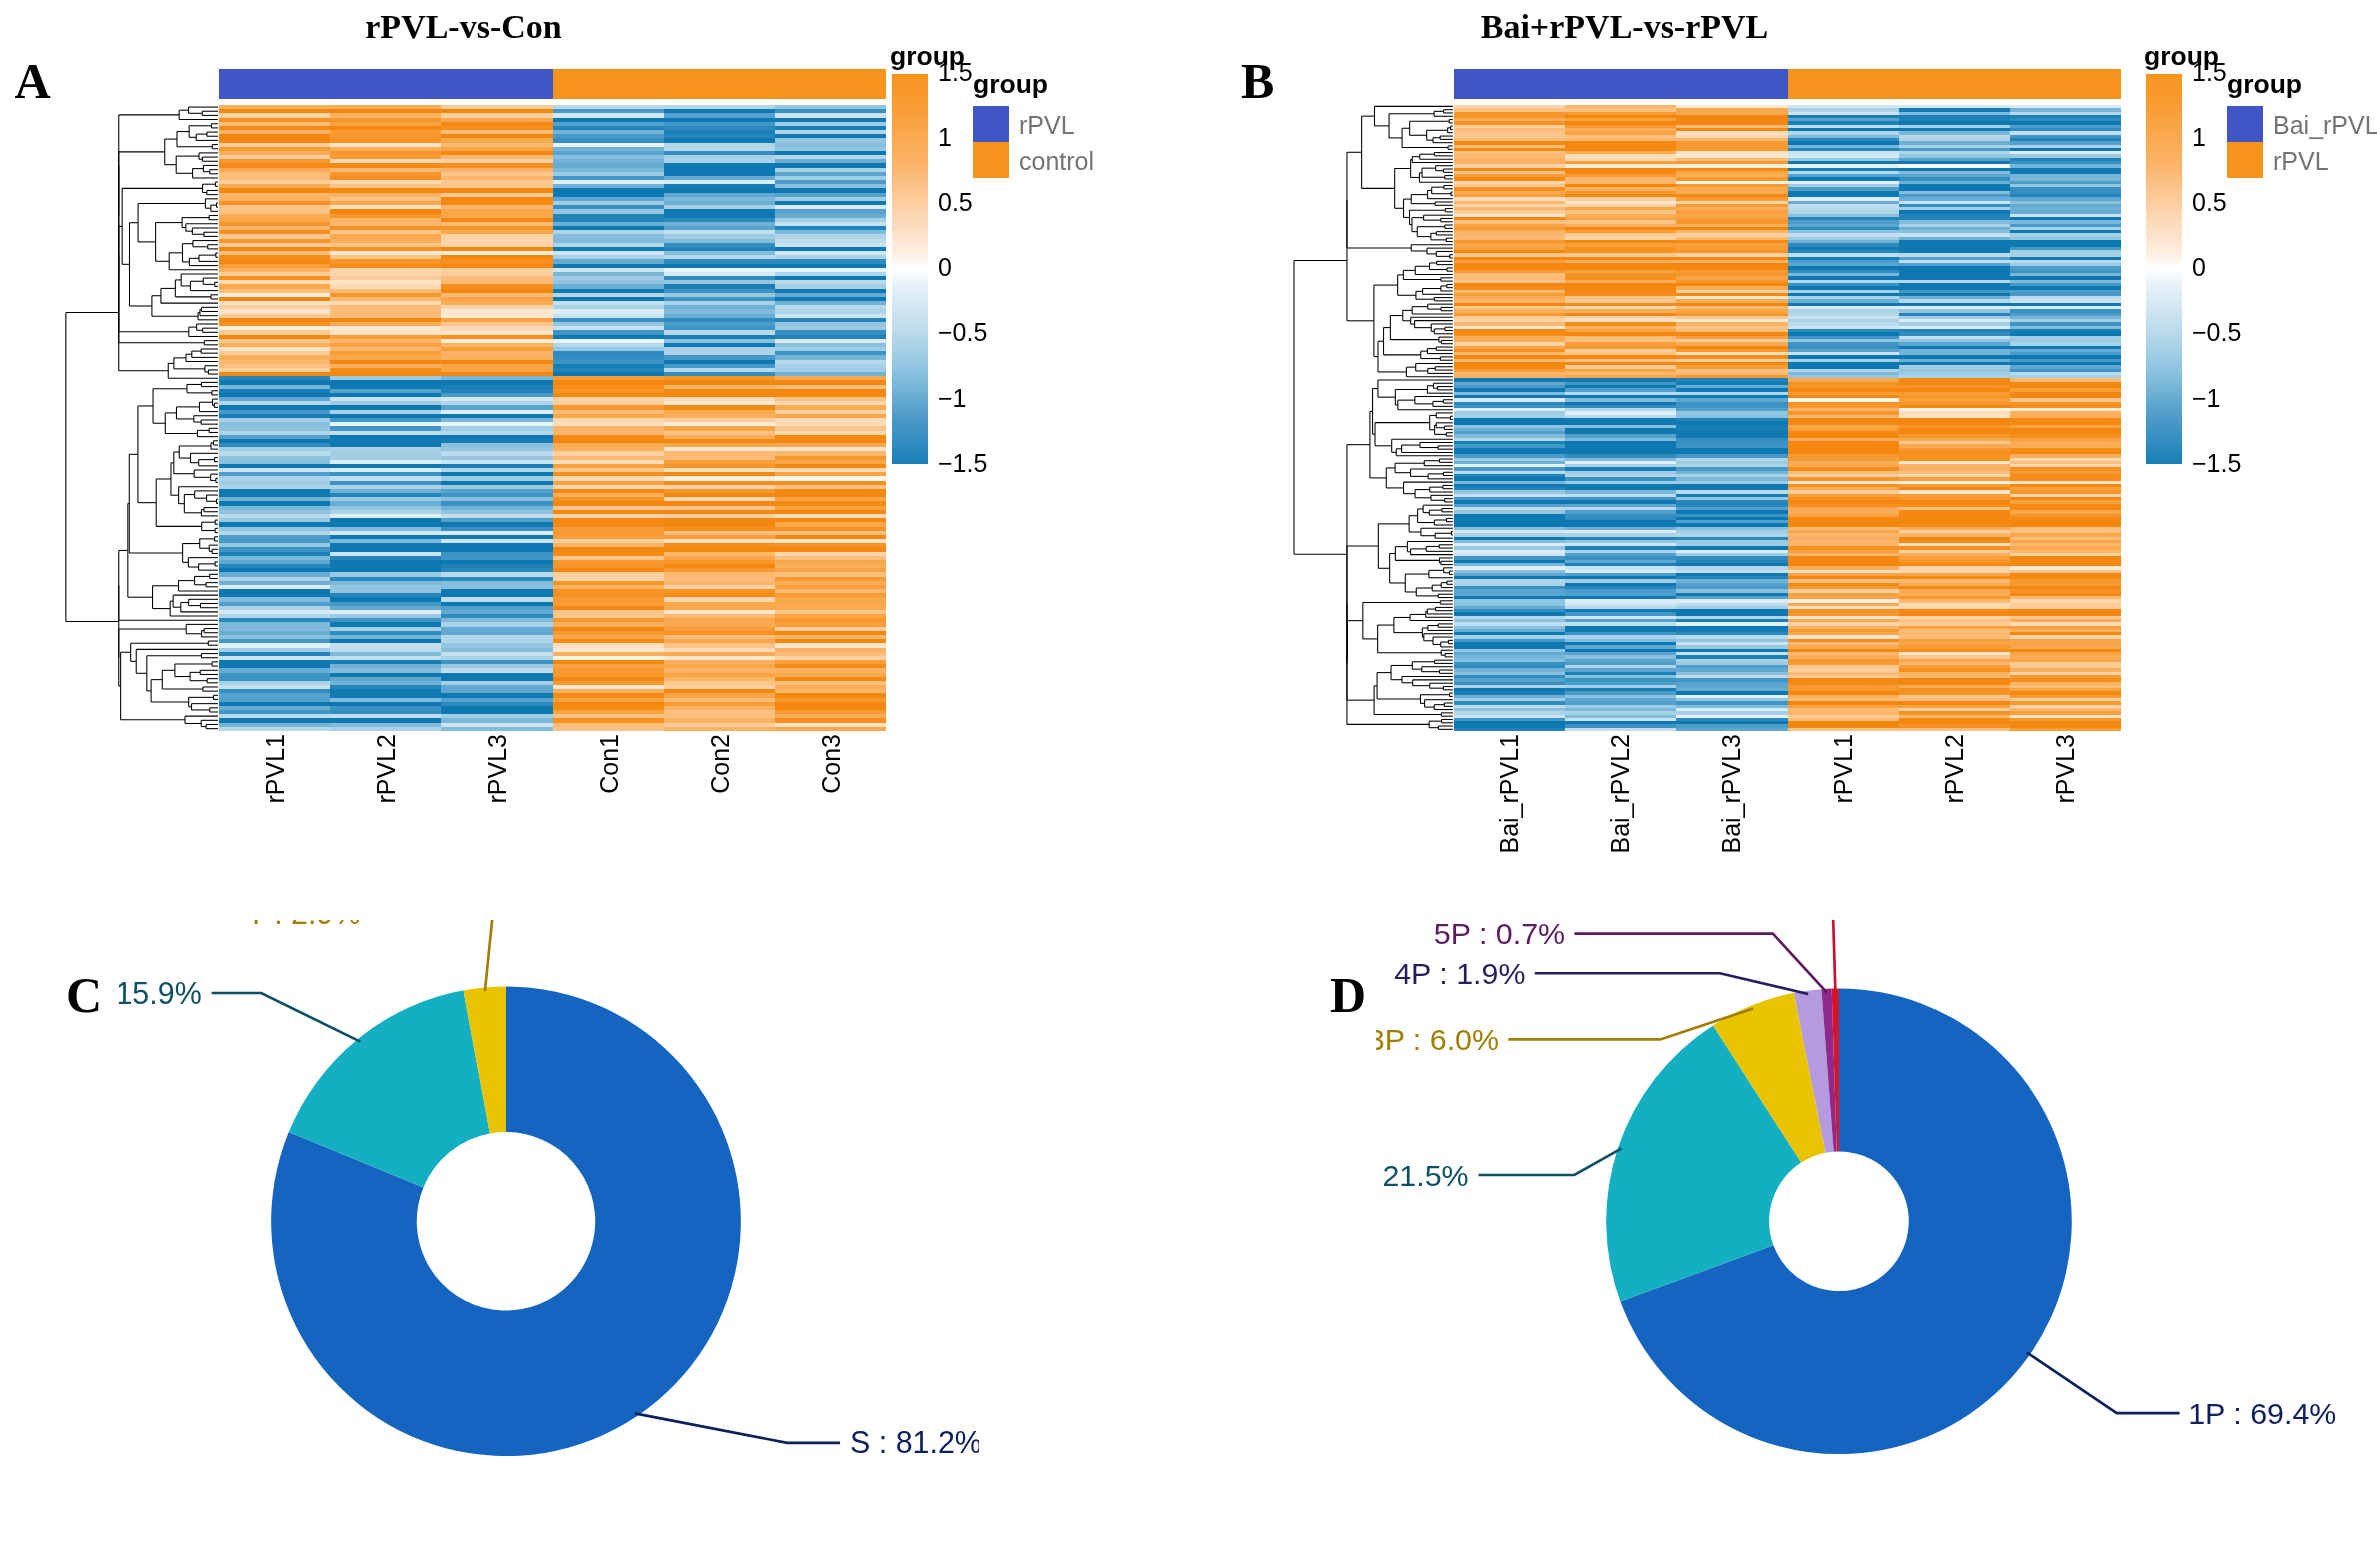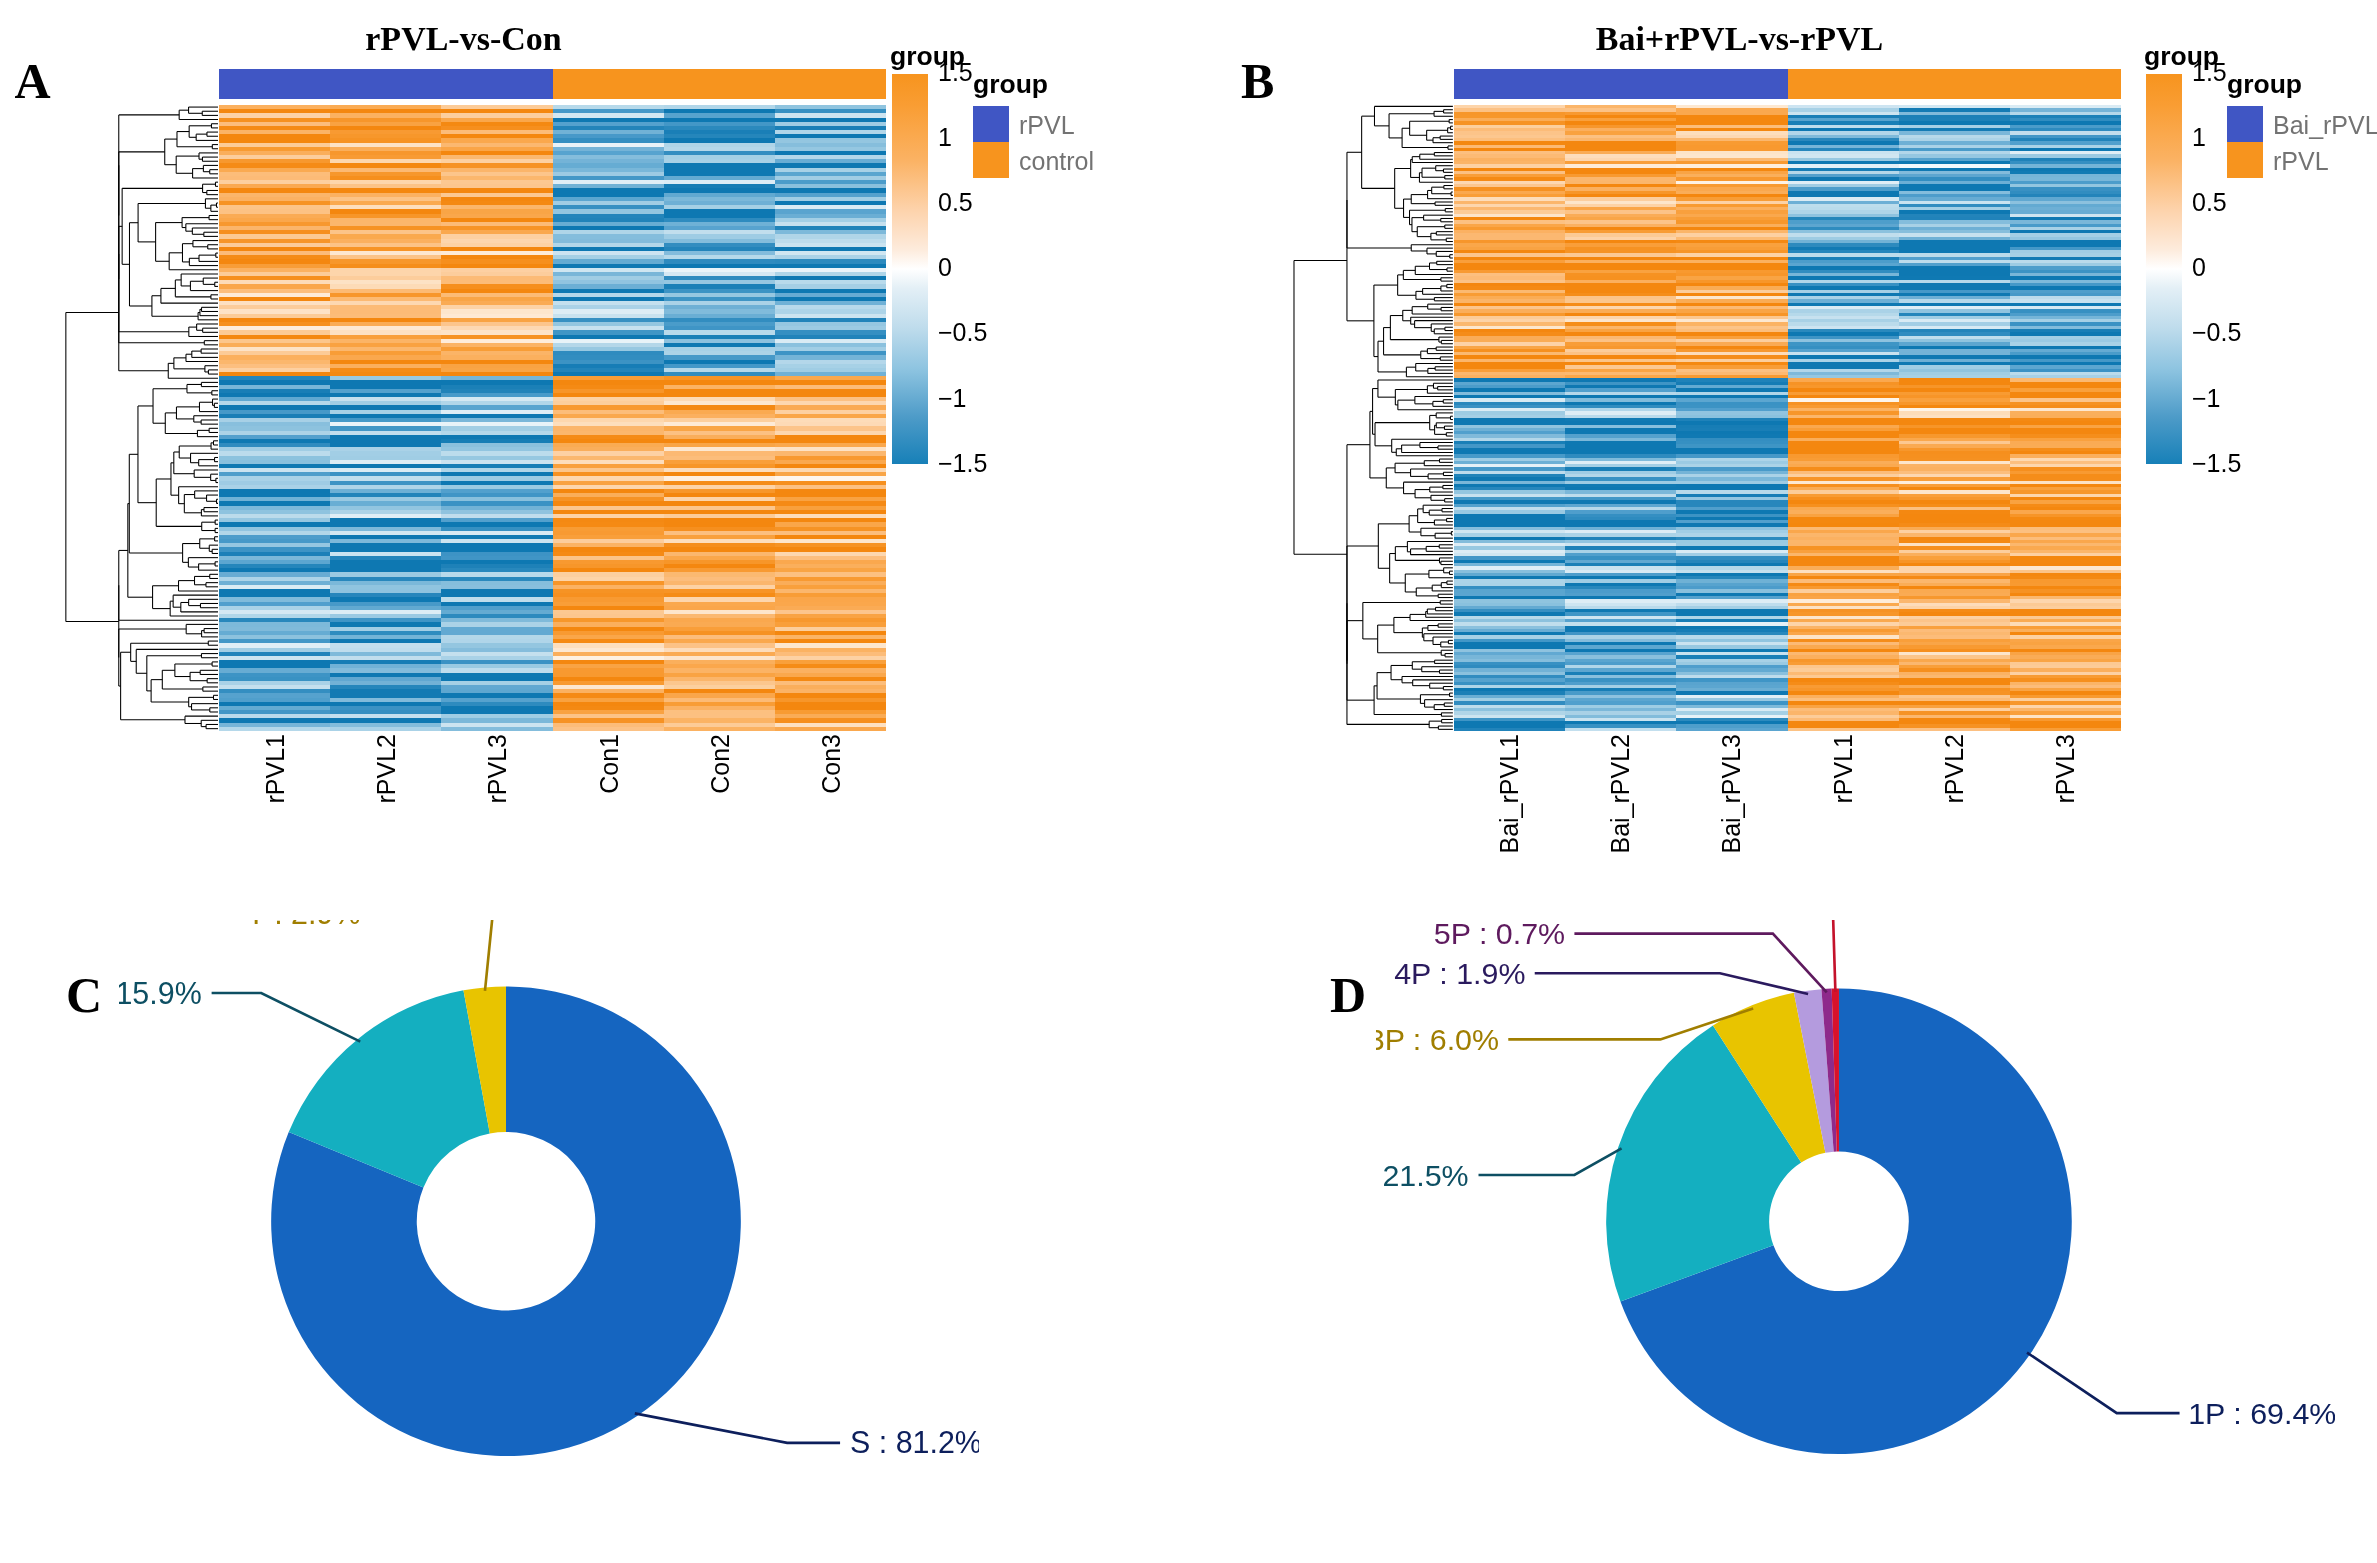--- a/index.html
+++ b/index.html
@@ -1,20 +1,20 @@
 <!DOCTYPE html>
 <html style="font-size:10.6px"><head>
 <meta charset="utf-8">
 <style>
   html,body{margin:0;padding:0;background:#fff;}
   body{width:2377px;height:1564px;position:relative;font-family:"Liberation Sans",sans-serif;overflow:hidden;}
 
   .panel-letter{position:absolute;font-family:"Liberation Serif",serif;font-weight:bold;font-size:50px;color:#000;}
 
-  .fig-title{position:absolute;font-family:"Liberation Serif",serif;font-weight:bold;font-size:34px;color:#000;text-align:center;margin-top:12px;}
+  .fig-title{position:absolute;font-family:"Liberation Serif",serif;font-weight:bold;font-size:34px;color:#000;text-align:center;}
 
   
   .hm-wrap{position:absolute;}
   .hm-dendro{position:absolute;top:0;left:0;}
   .hm-groupbar{position:absolute;display:flex;}
   .hm-groupbar > div{height:100%;}
   .hm-body{position:absolute;display:flex;}
   .hm-col{height:100%;flex:1 1 0;}
   .hm-xlabels{position:absolute;display:flex;}
   .hm-xlab{flex:1 1 0;text-align:center;}
@@ -526,21 +526,21 @@
 
 <div class="lg-title" style="left:973px;top:69px;">group</div>
 <div id="lg-a">
     <div class="lg-sw" style="background: rgb(64, 86, 196); left: 973px; top: 106px;"></div>
     <div class="lg-lab" style="left: 1019px; top: 111px;">rPVL</div>
     <div class="lg-sw" style="background: rgb(247, 148, 30); left: 973px; top: 142px;"></div>
     <div class="lg-lab" style="left: 1019px; top: 147px;">control</div>
   </div>
 
 <div class="panel-letter" style="left:1241px;top:52px;">B</div>
-<div class="fig-title" style="left:1435px;top:8px;width:609px;">Bai+rPVL-vs-rPVL</div>
+<div class="fig-title" style="left:1320px;top:8px;width:609px;">Bai+rPVL-vs-rPVL</div>
 
 <div class="hm-wrap" style="left:1274px;top:69px;width:847px;height:662px;">
   <svg class="hm-dendro" width="179" height="662" viewBox="0 0 270 1000">
       <line x1="266.5" y1="86.4" x2="270.0" y2="86.4" stroke="#000" stroke-width="1.6"></line>
       <line x1="266.5" y1="91.3" x2="270.0" y2="91.3" stroke="#000" stroke-width="1.6"></line>
       <line x1="266.5" y1="86.4" x2="266.5" y2="91.3" stroke="#000" stroke-width="1.6"></line>
       <line x1="260.8" y1="325.4" x2="270.0" y2="325.4" stroke="#000" stroke-width="1.6"></line>
       <line x1="260.8" y1="330.3" x2="270.0" y2="330.3" stroke="#000" stroke-width="1.6"></line>
       <line x1="260.8" y1="325.4" x2="260.8" y2="330.3" stroke="#000" stroke-width="1.6"></line>
       <line x1="264.4" y1="76.4" x2="270.0" y2="76.4" stroke="#000" stroke-width="1.6"></line>

